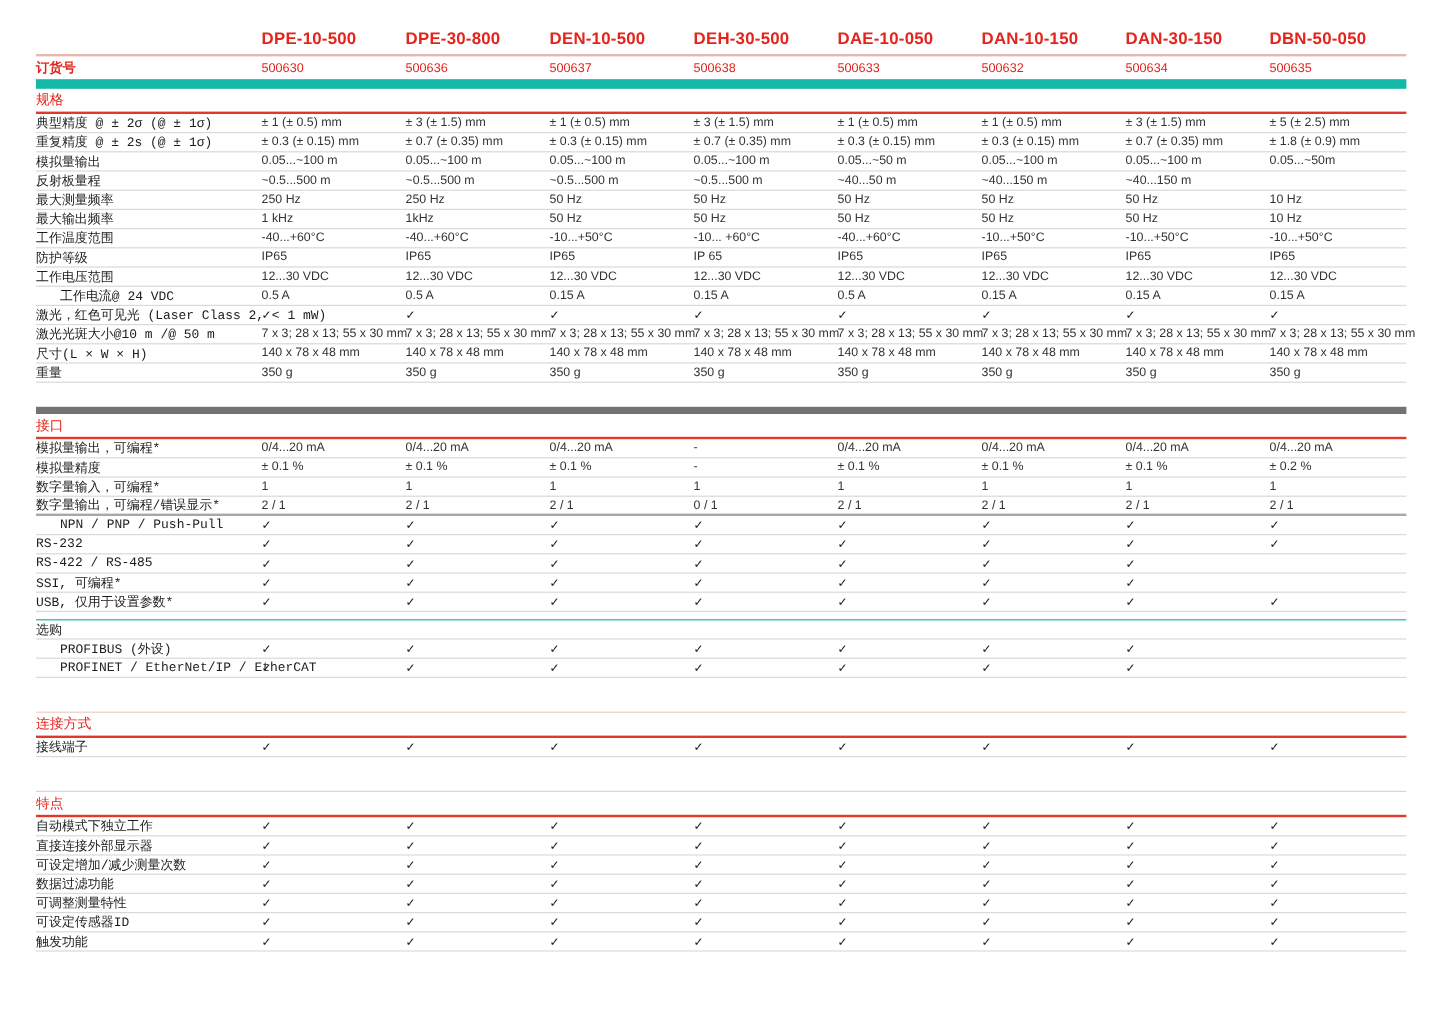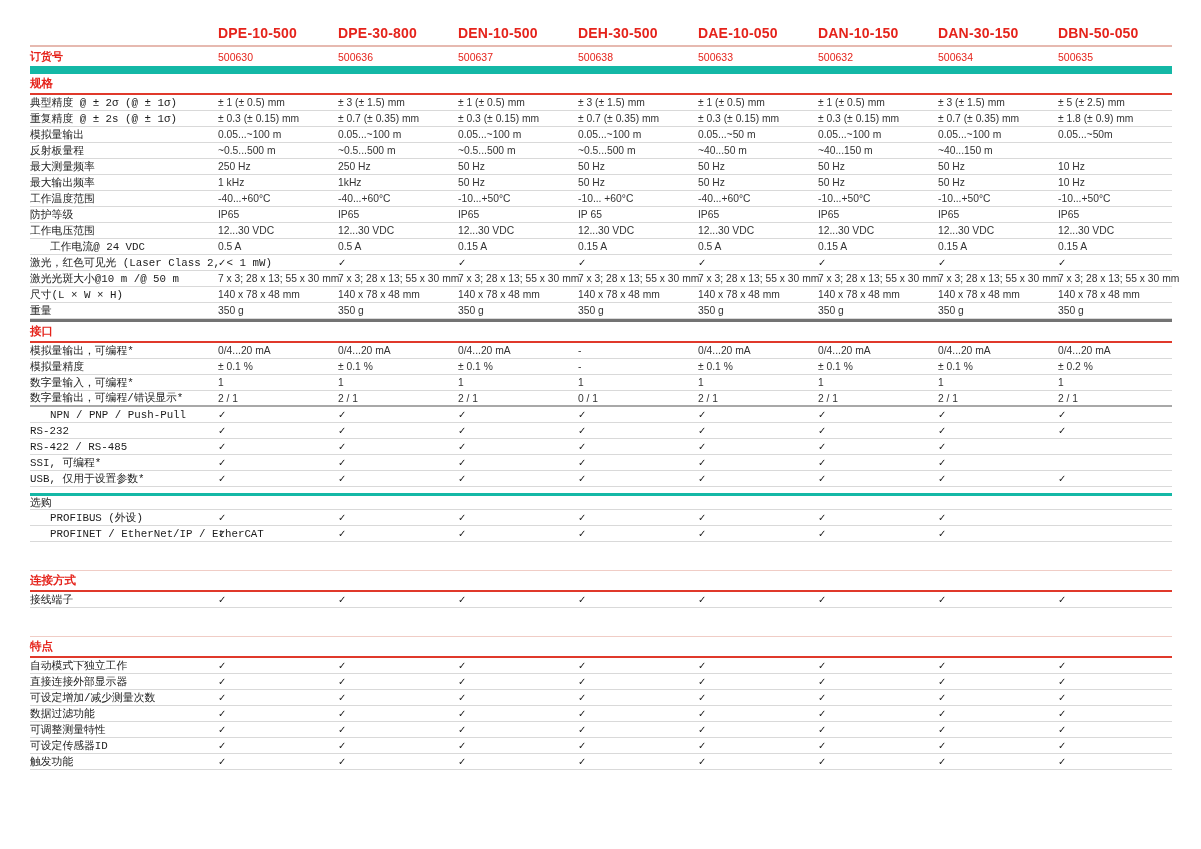--- a/index.html
+++ b/index.html
@@ -12,27 +12,27 @@
   .grid { display:grid; grid-template-columns:188px repeat(7,120px) 1fr; align-items:center; }
 
   .models-row { padding-bottom:3px; border-bottom:2px solid #e6b9b0; }
   .models-row .model { font-size:14px; font-weight:bold; color:#e5231b; letter-spacing:0.2px; }
 
   .order-row { height:27px; border-bottom:8px solid #14b8a6; }
   .order-row .order-label { font-size:11px; font-weight:bold; color:#e5231b; }
   .order-row .order-no { font-size:10.5px; color:#e5231b; }
 
   .section-header { margin-top:0; padding:2px 0 2px 0; border-bottom:2px solid #e0392b; }
-  .section-header .section-title { font-size:11.5px; font-weight:bold; color:#e5231b; }
-  .section-gap-20 { border-top:3px solid #737373; }
+  .section-header .section-title { font-size:11.5px; font-weight:normal; color:#e5231b; }
+  .section-gap-20 { margin-top:20px; border-top:6px solid #737373; }
   .section-gap-14 { margin-top:28px; border-top:1px solid #f0cdc6; }
 
   .row { height:16px; border-bottom:1px solid #d9d9d9; }
   .row.thick-bottom { border-bottom:2px solid #a8a8a8; }
-  .row.gap-before { margin-top:6px; border-top:3px solid #14b8a6; height:17px; }
+  .row.gap-before { margin-top:6px; border-top:1px solid #14b8a6; height:17px; }
   .row .lbl { font-size:10.8px; color:#1c1c1c; white-space:nowrap;font-family:Liberation Mono, monospace; }
   .row.indent .lbl { padding-left:20px; }
   .row .val { font-size:10.3px; color:#333; white-space:nowrap; }
   .check { font-size:10px; color:#1c1c1c; }
 </style>
 </head>
 <body>
 
 <div class="spec-table">
     <div class="grid models-row">

